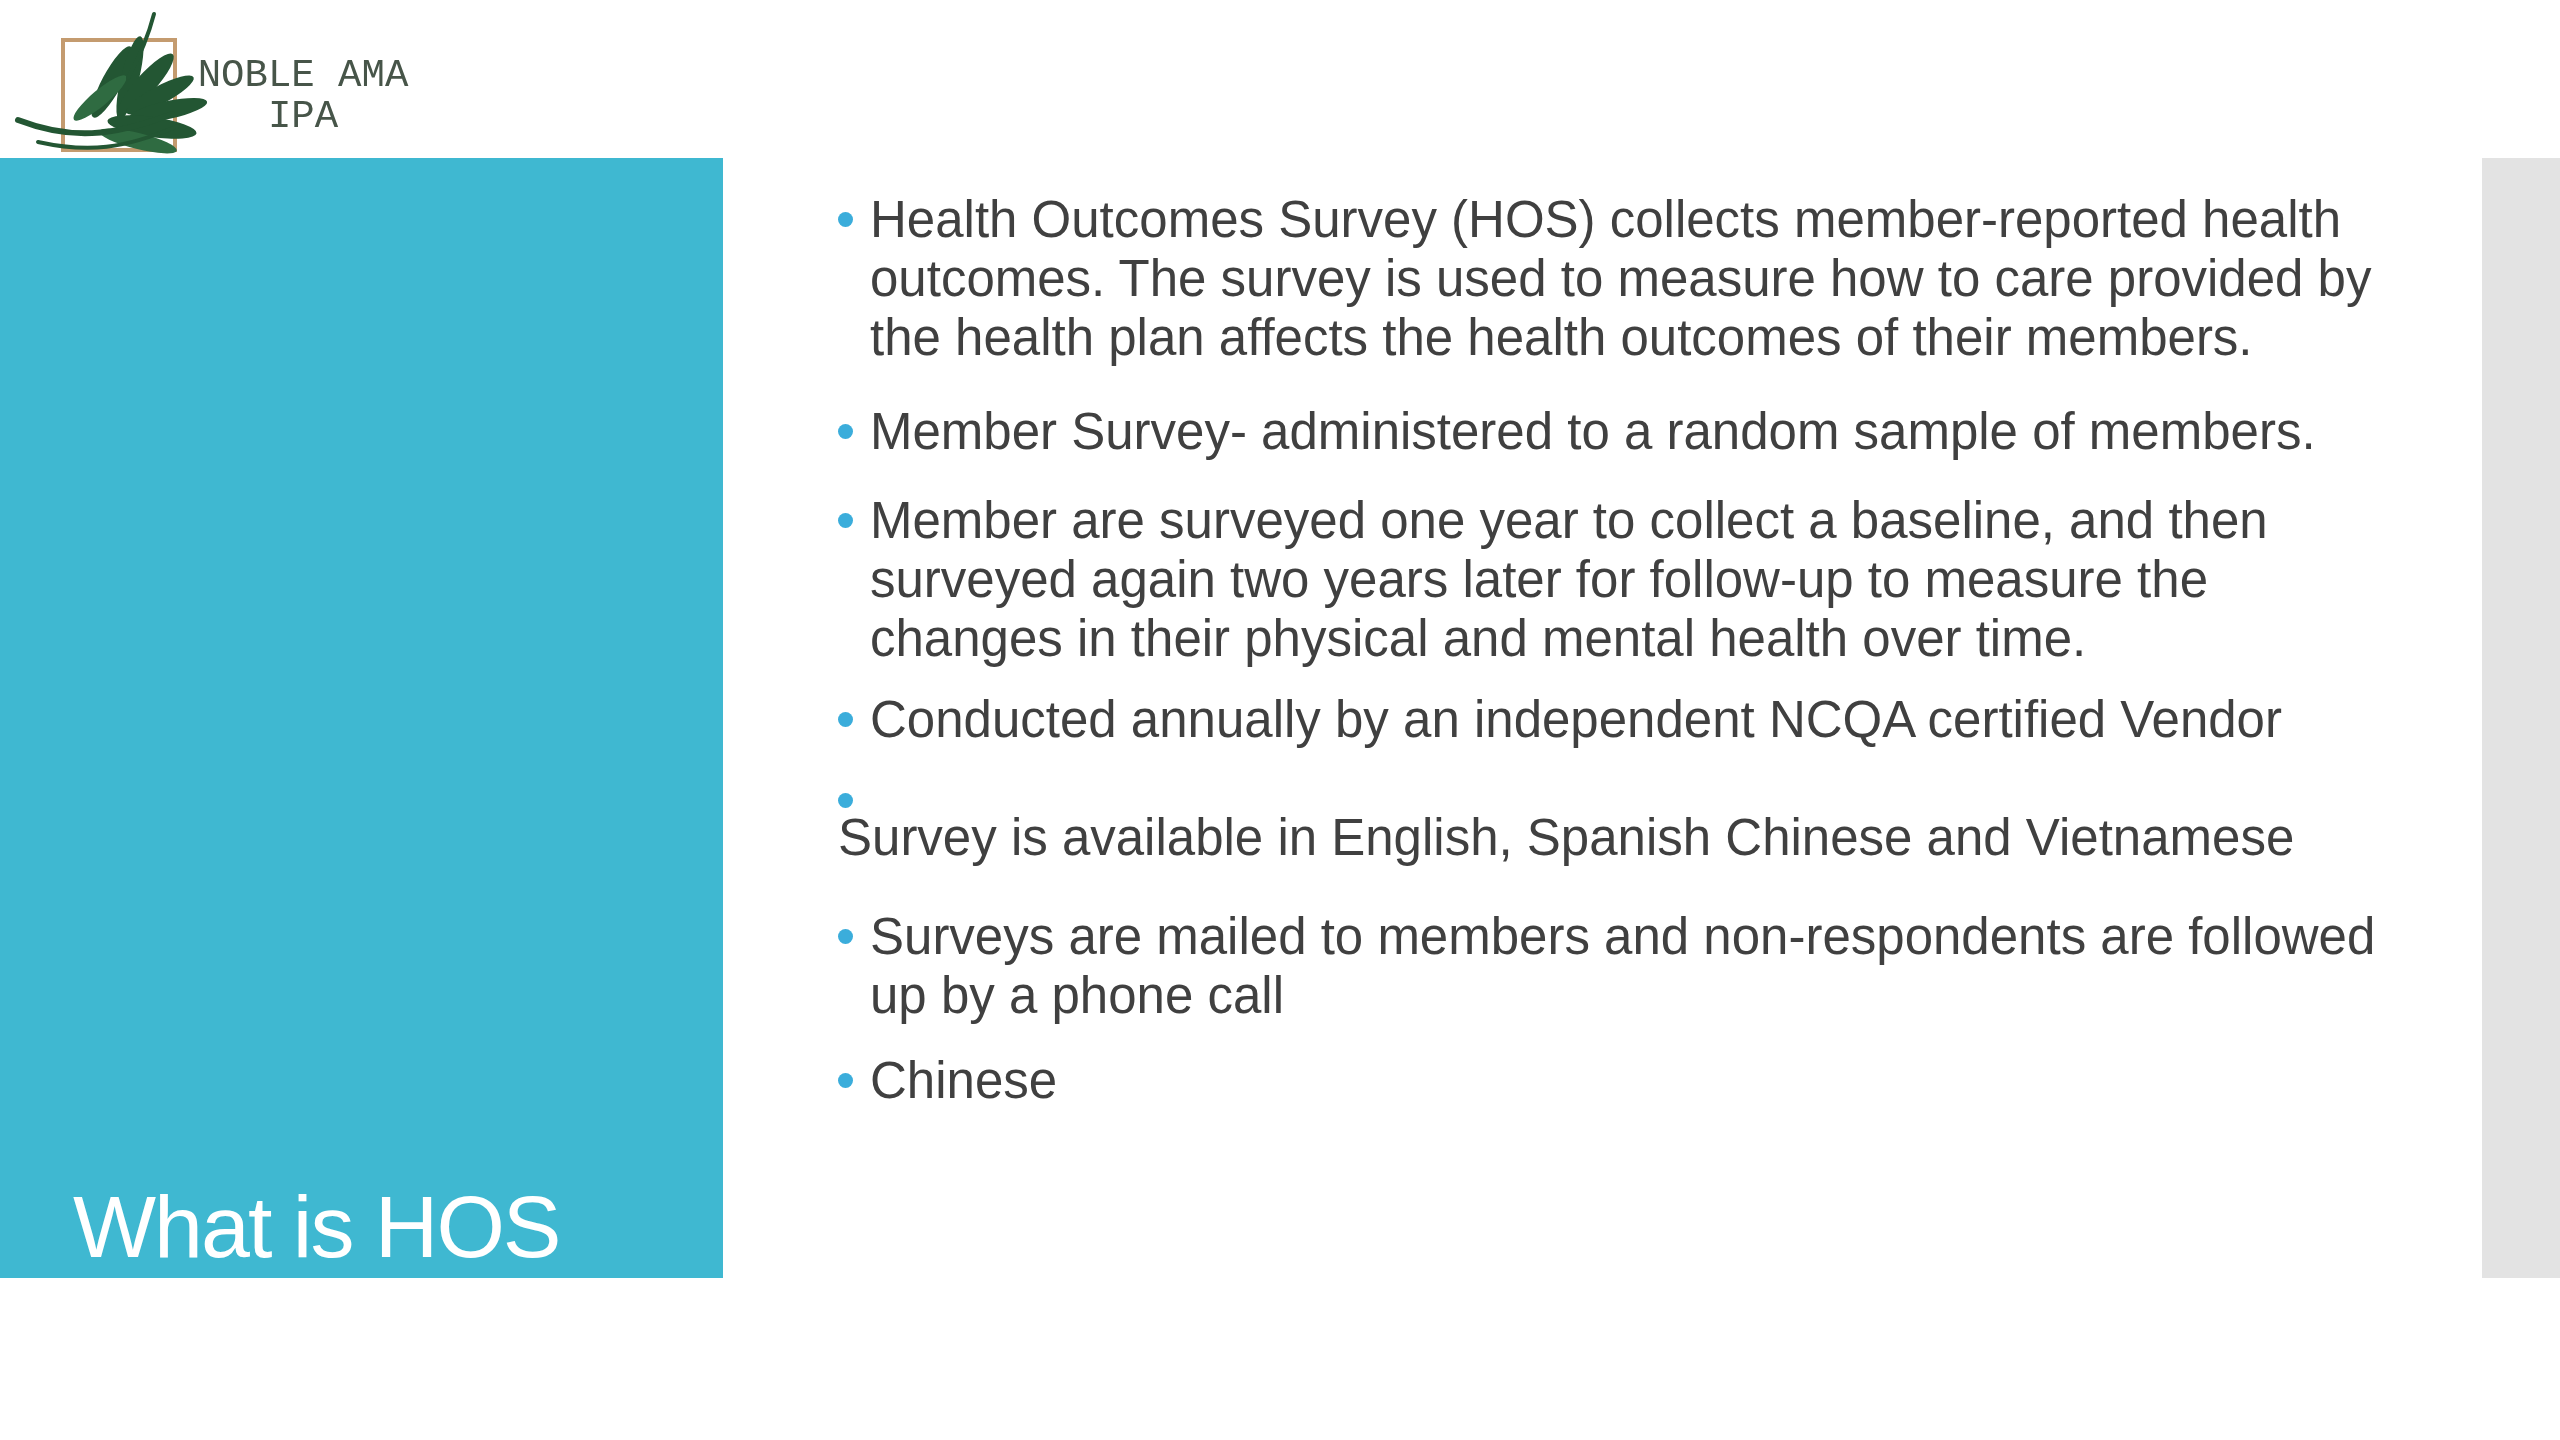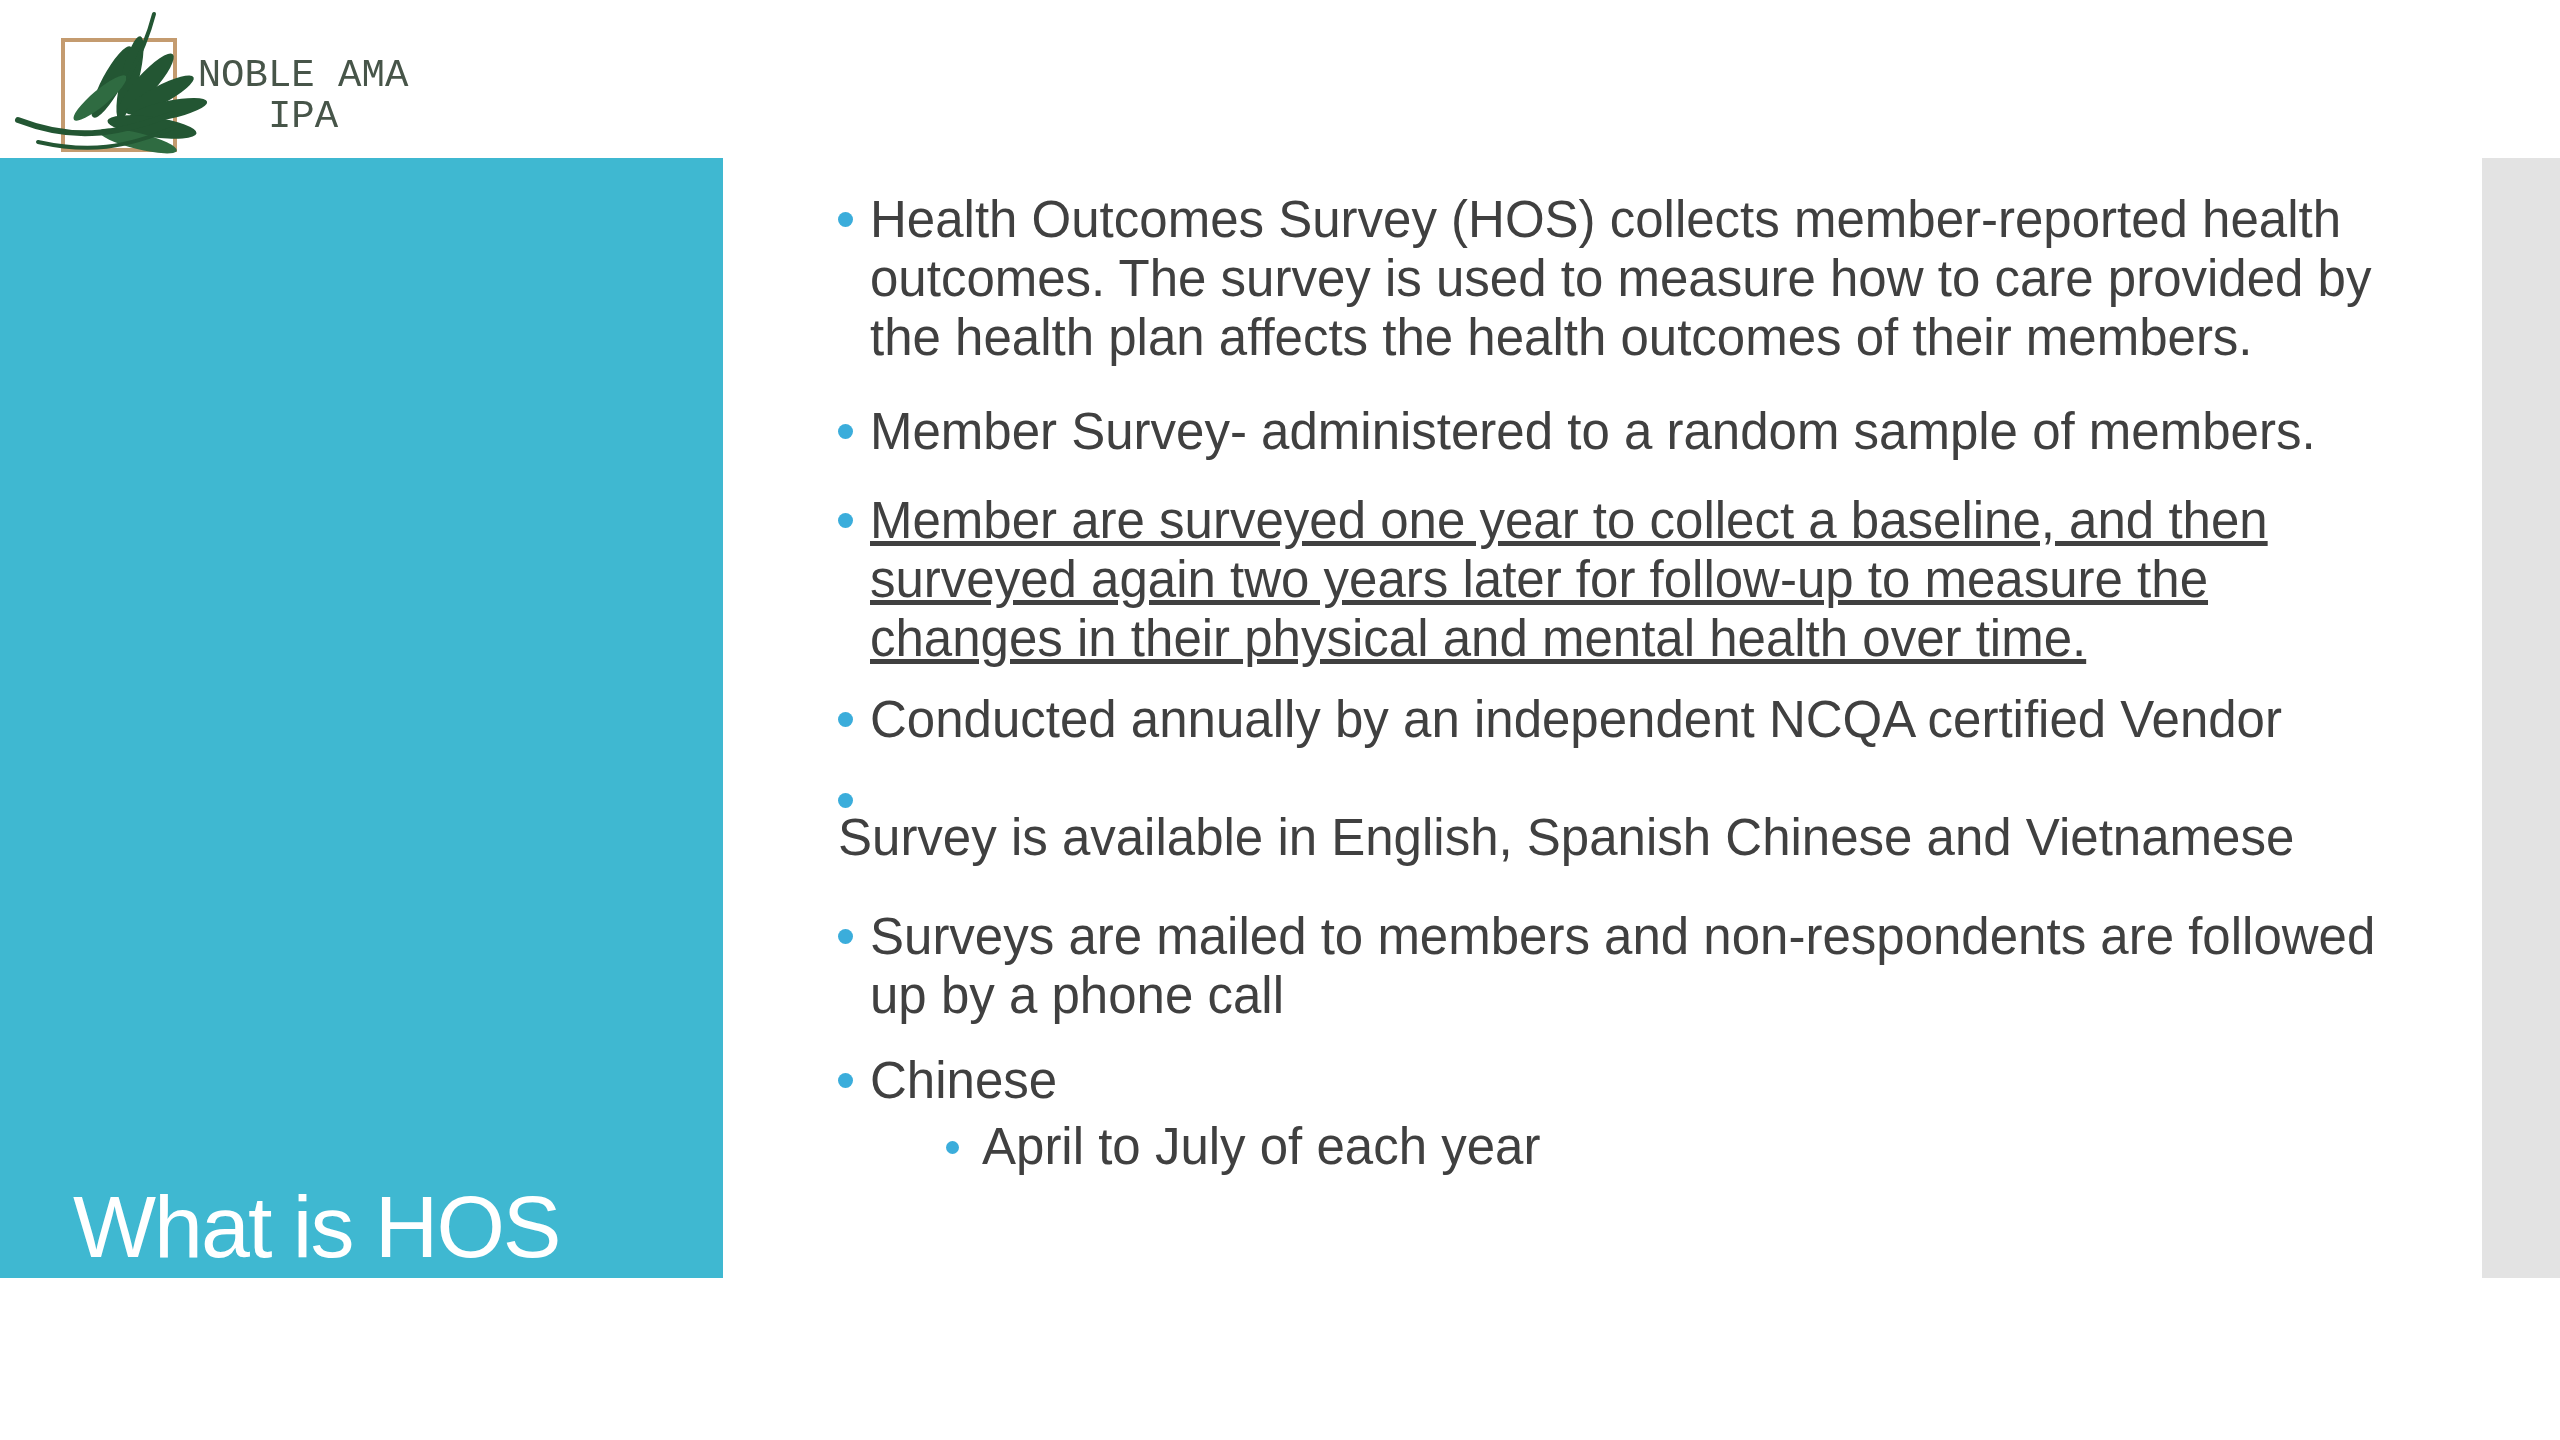--- a/index.html
+++ b/index.html
@@ -59,21 +59,21 @@
   }
   .bullet p {
     margin: 0;
     font-size: 51px; line-height: 59px;
     white-space: pre-line;
   }
   .bullet.sub { padding-left: 108px; }
   .bullet.sub .dot { flex-basis: 13px; width: 13px; height: 13px; margin-top: 24px; margin-right: 23px; }
   .bullet:nth-child(1) { margin-bottom: 35px; }
   .bullet:nth-child(2) { margin-bottom: 30px; }
-  .bullet:nth-child(3) { margin-bottom: 22px; text-decoration: underline; }
+  .bullet:nth-child(3) { margin-bottom: 22px; }
   .bullet:nth-child(4) { margin-bottom: 22px; }
   .bullet:nth-child(5) { margin-bottom: 40px; flex-direction: column; }
   .bullet:nth-child(6) { margin-bottom: 26px; }
   .bullet:nth-child(7) { margin-bottom: 7px; }
 
   
   .next-slide-strip {
     position: absolute; left: 2482px; top: 158px;
     width: 78px; height: 1120px;
     background: var(--next-slide-strip, #E3E3E3);
@@ -138,21 +138,17 @@
     </div>
     <div class="bullet">
       <span class="dot"></span>
       <p>Surveys are mailed to members and non-respondents are followed
 up by a phone call</p>
     </div>
     <div class="bullet">
       <span class="dot"></span>
       <p>Chinese</p>
     </div>
-    <div class="bullet sub">
-      <span class="dot"></span>
-      <p>April to July of each year</p>
-    </div>
   </main>
 
   <div class="next-slide-strip"></div>
 
 </div>
 
 </body></html>

